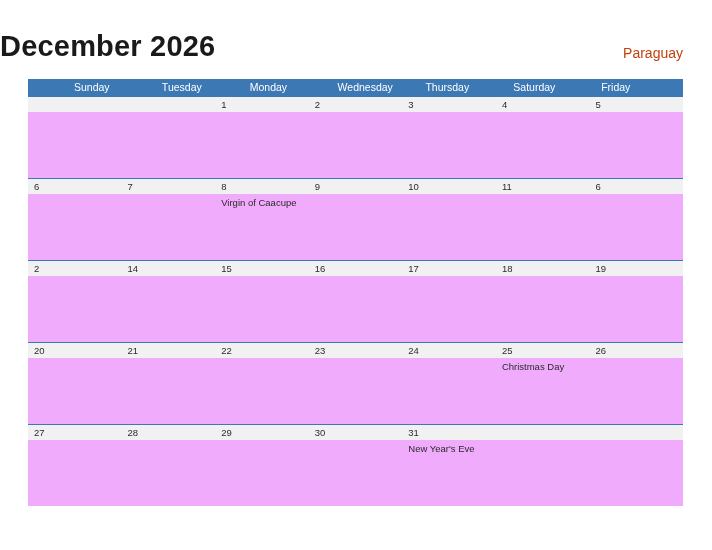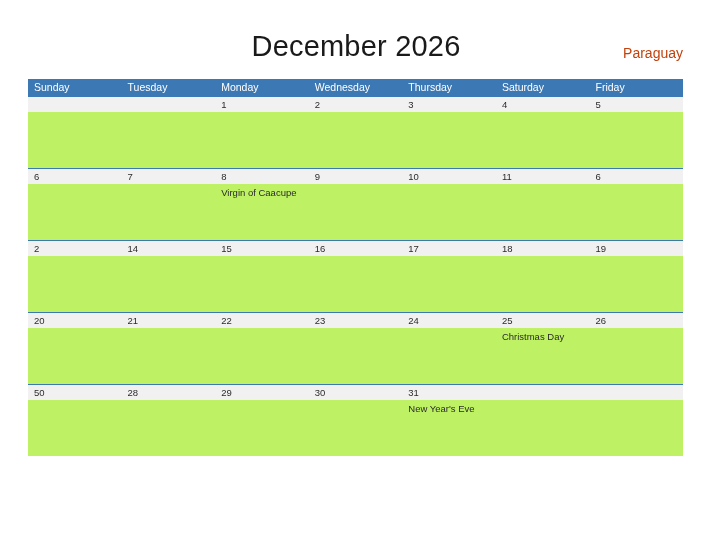--- a/index.html
+++ b/index.html
@@ -54,24 +54,23 @@
     color: #1a70b8;
     margin-left: 26px;
     margin-top: 1px;
   }
 
   .cal-title {
     position: absolute;
     left: 0;
     right: 0;
     top: 30px;
-    text-align: center;
     font-size: 29px;
     color: #1a1a1a;
-    font-weight: normal;
+    font-weight: bold;
     letter-spacing: 0.2px;
   }
 
   .cal-country {
     position: absolute;
     right: 29px;
     top: 45px;
     font-size: 14px;
     color: #c2410c;
   }
@@ -81,20 +80,21 @@
     position: absolute;
     left: 28px;
     top: 79px;
     width: 655px;
   }
 
   .weekday-row {
     display: flex;
     background: #3c78b4;
     height: 17px;
+    padding-left: 40px;
   }
   .weekday-cell {
     flex: 1 1 0;
     color: #ffffff;
     font-size: 10.5px;
     line-height: 17px;
     padding-left: 6px;
     box-sizing: border-box;
     white-space: nowrap;
   }
@@ -115,22 +115,22 @@
     flex: 1 1 0;
     font-size: 9.5px;
     color: #2b2b2b;
     line-height: 15px;
     padding-left: 6px;
     box-sizing: border-box;
   }
 
   .event-band {
     display: flex;
-    height: 56px;
-    background: #bef264;
+    height: 66px;
+    background: #f0abfc;
   }
   .event-cell {
     flex: 1 1 0;
     font-size: 9.5px;
     color: #2b2b2b;
     padding: 3px 4px 0 6px;
     box-sizing: border-box;
     line-height: 12px;
     white-space: nowrap;
     overflow: visible;
@@ -239,21 +239,21 @@
       <div class="event-cell"></div>
       <div class="event-cell"></div>
       <div class="event-cell"></div>
       <div class="event-cell">Christmas Day</div>
       <div class="event-cell"></div>
     </div>
   </div>
 
   <div class="week-row">
     <div class="date-band">
-      <div class="date-num">50</div>
+      <div class="date-num">27</div>
       <div class="date-num">28</div>
       <div class="date-num">29</div>
       <div class="date-num">30</div>
       <div class="date-num">31</div>
       <div class="date-num"></div>
       <div class="date-num"></div>
     </div>
     <div class="event-band">
       <div class="event-cell"></div>
       <div class="event-cell"></div>

